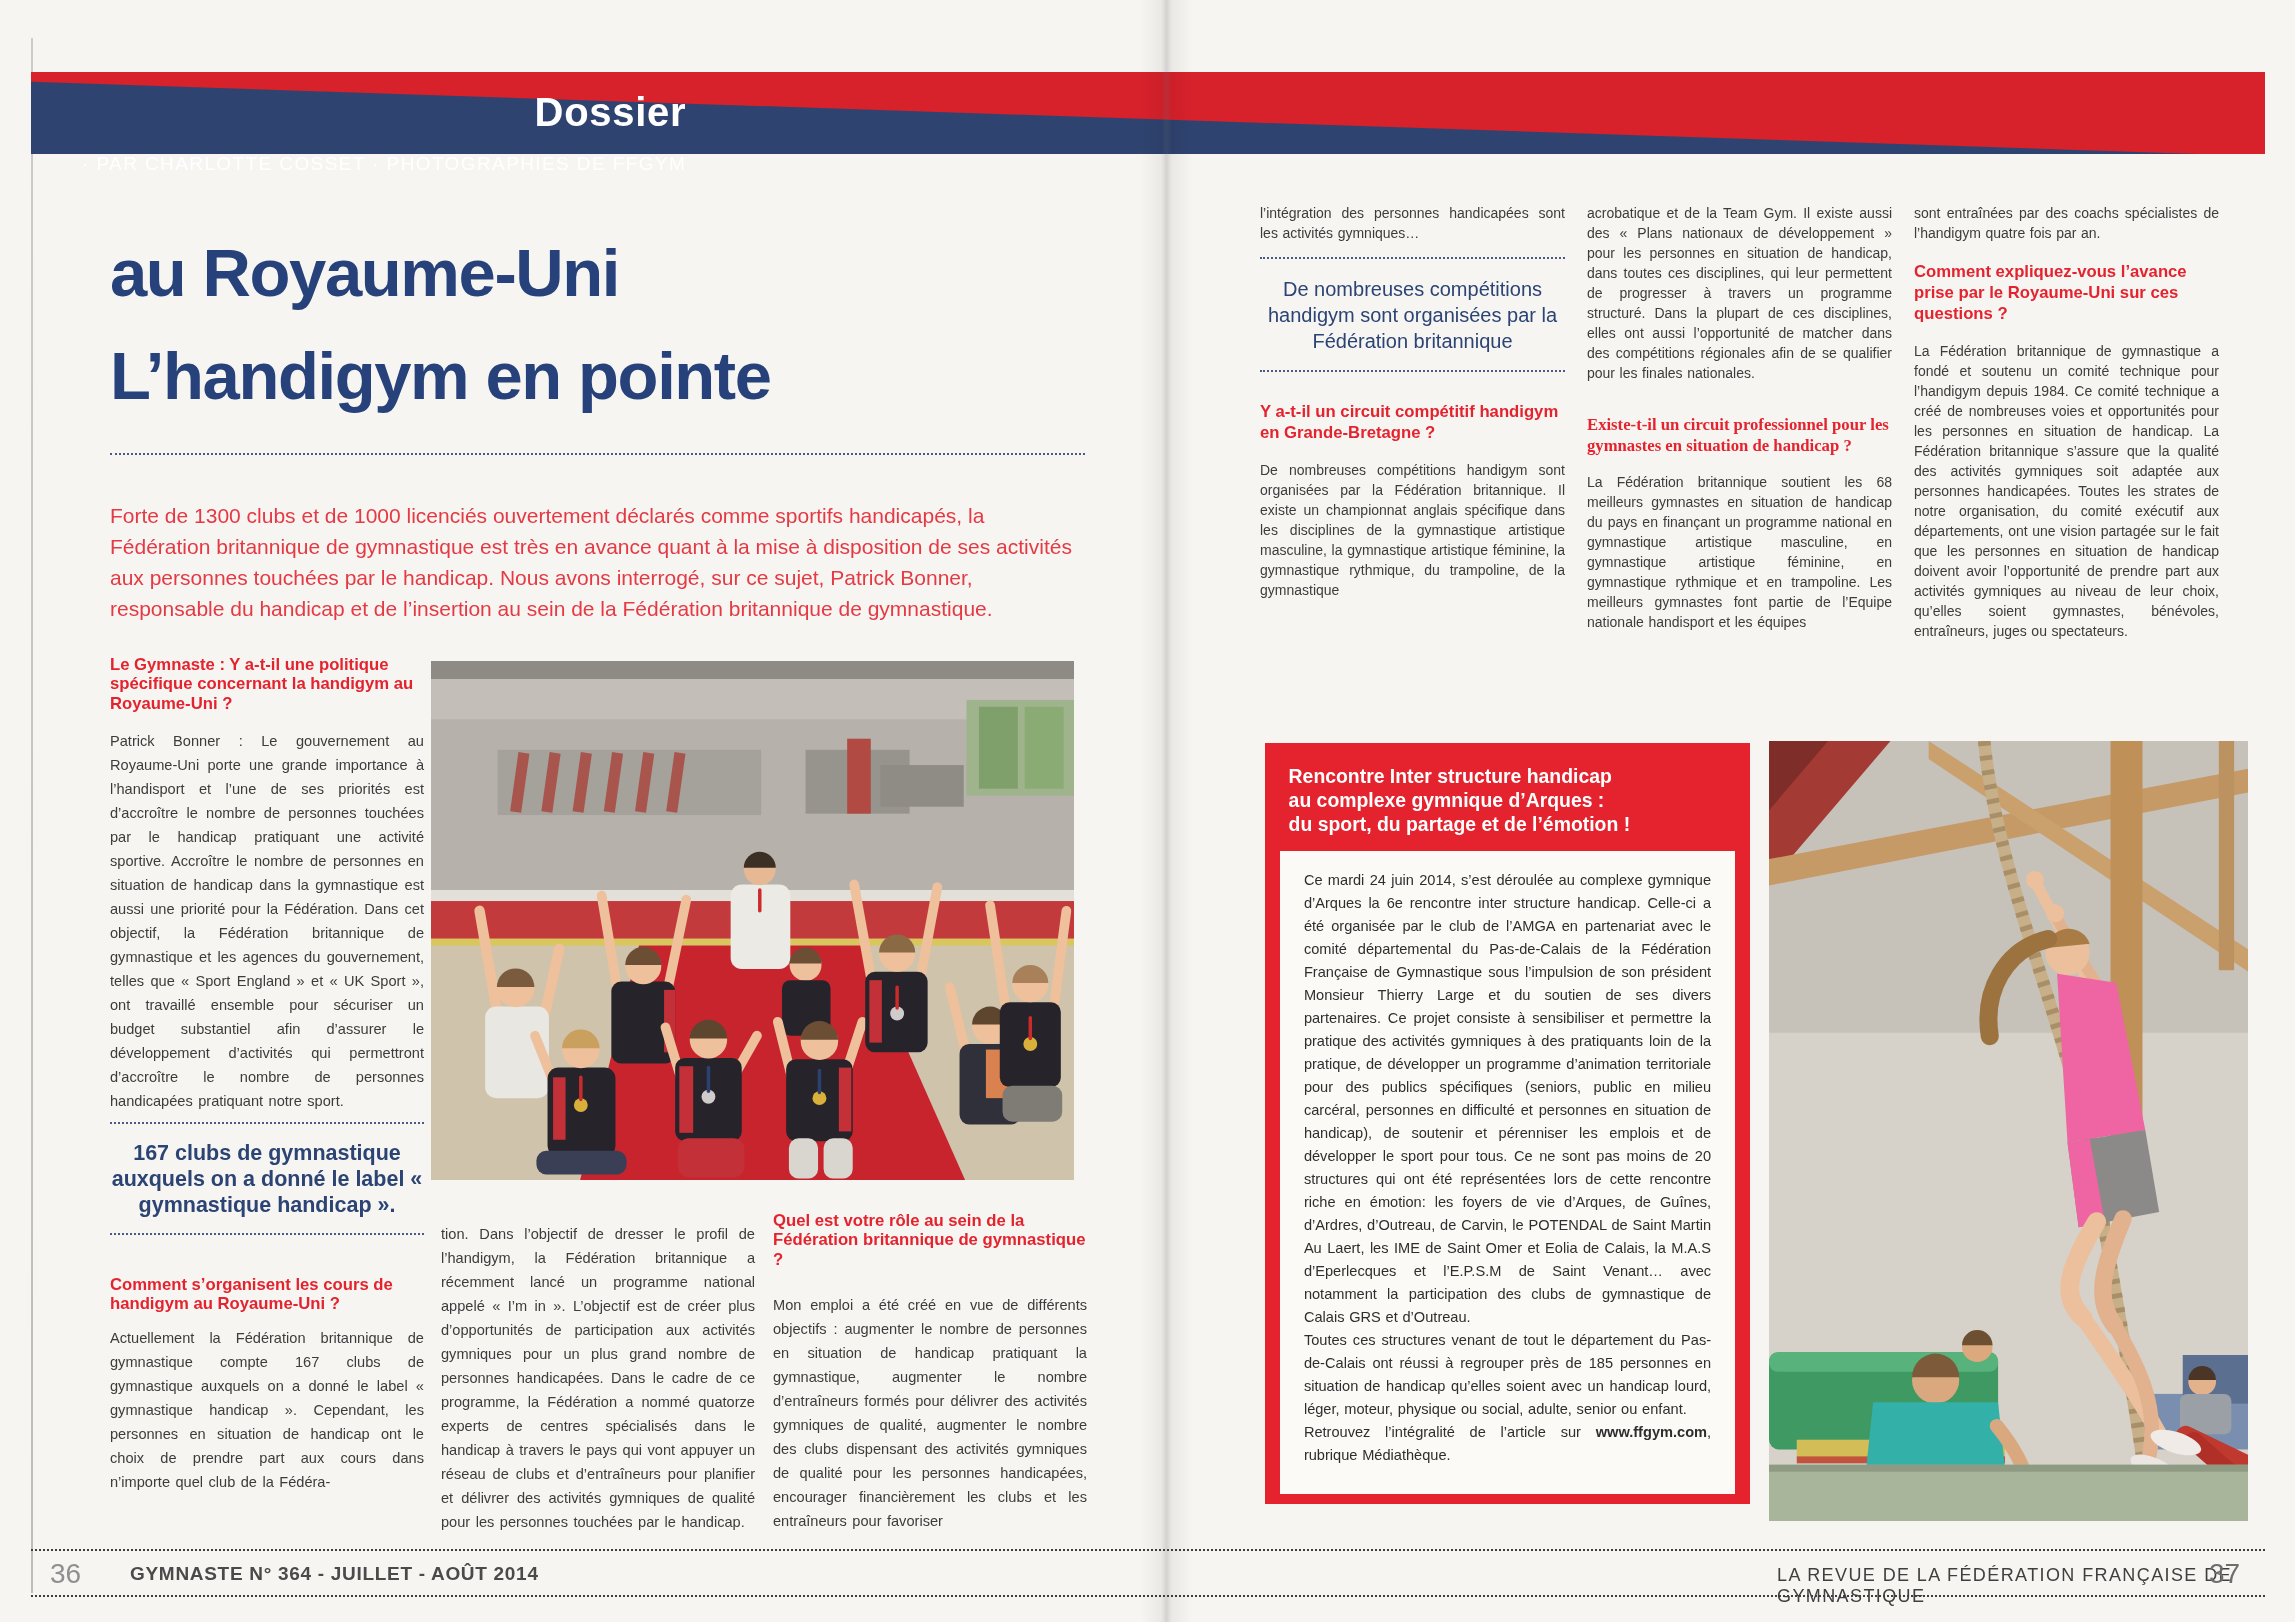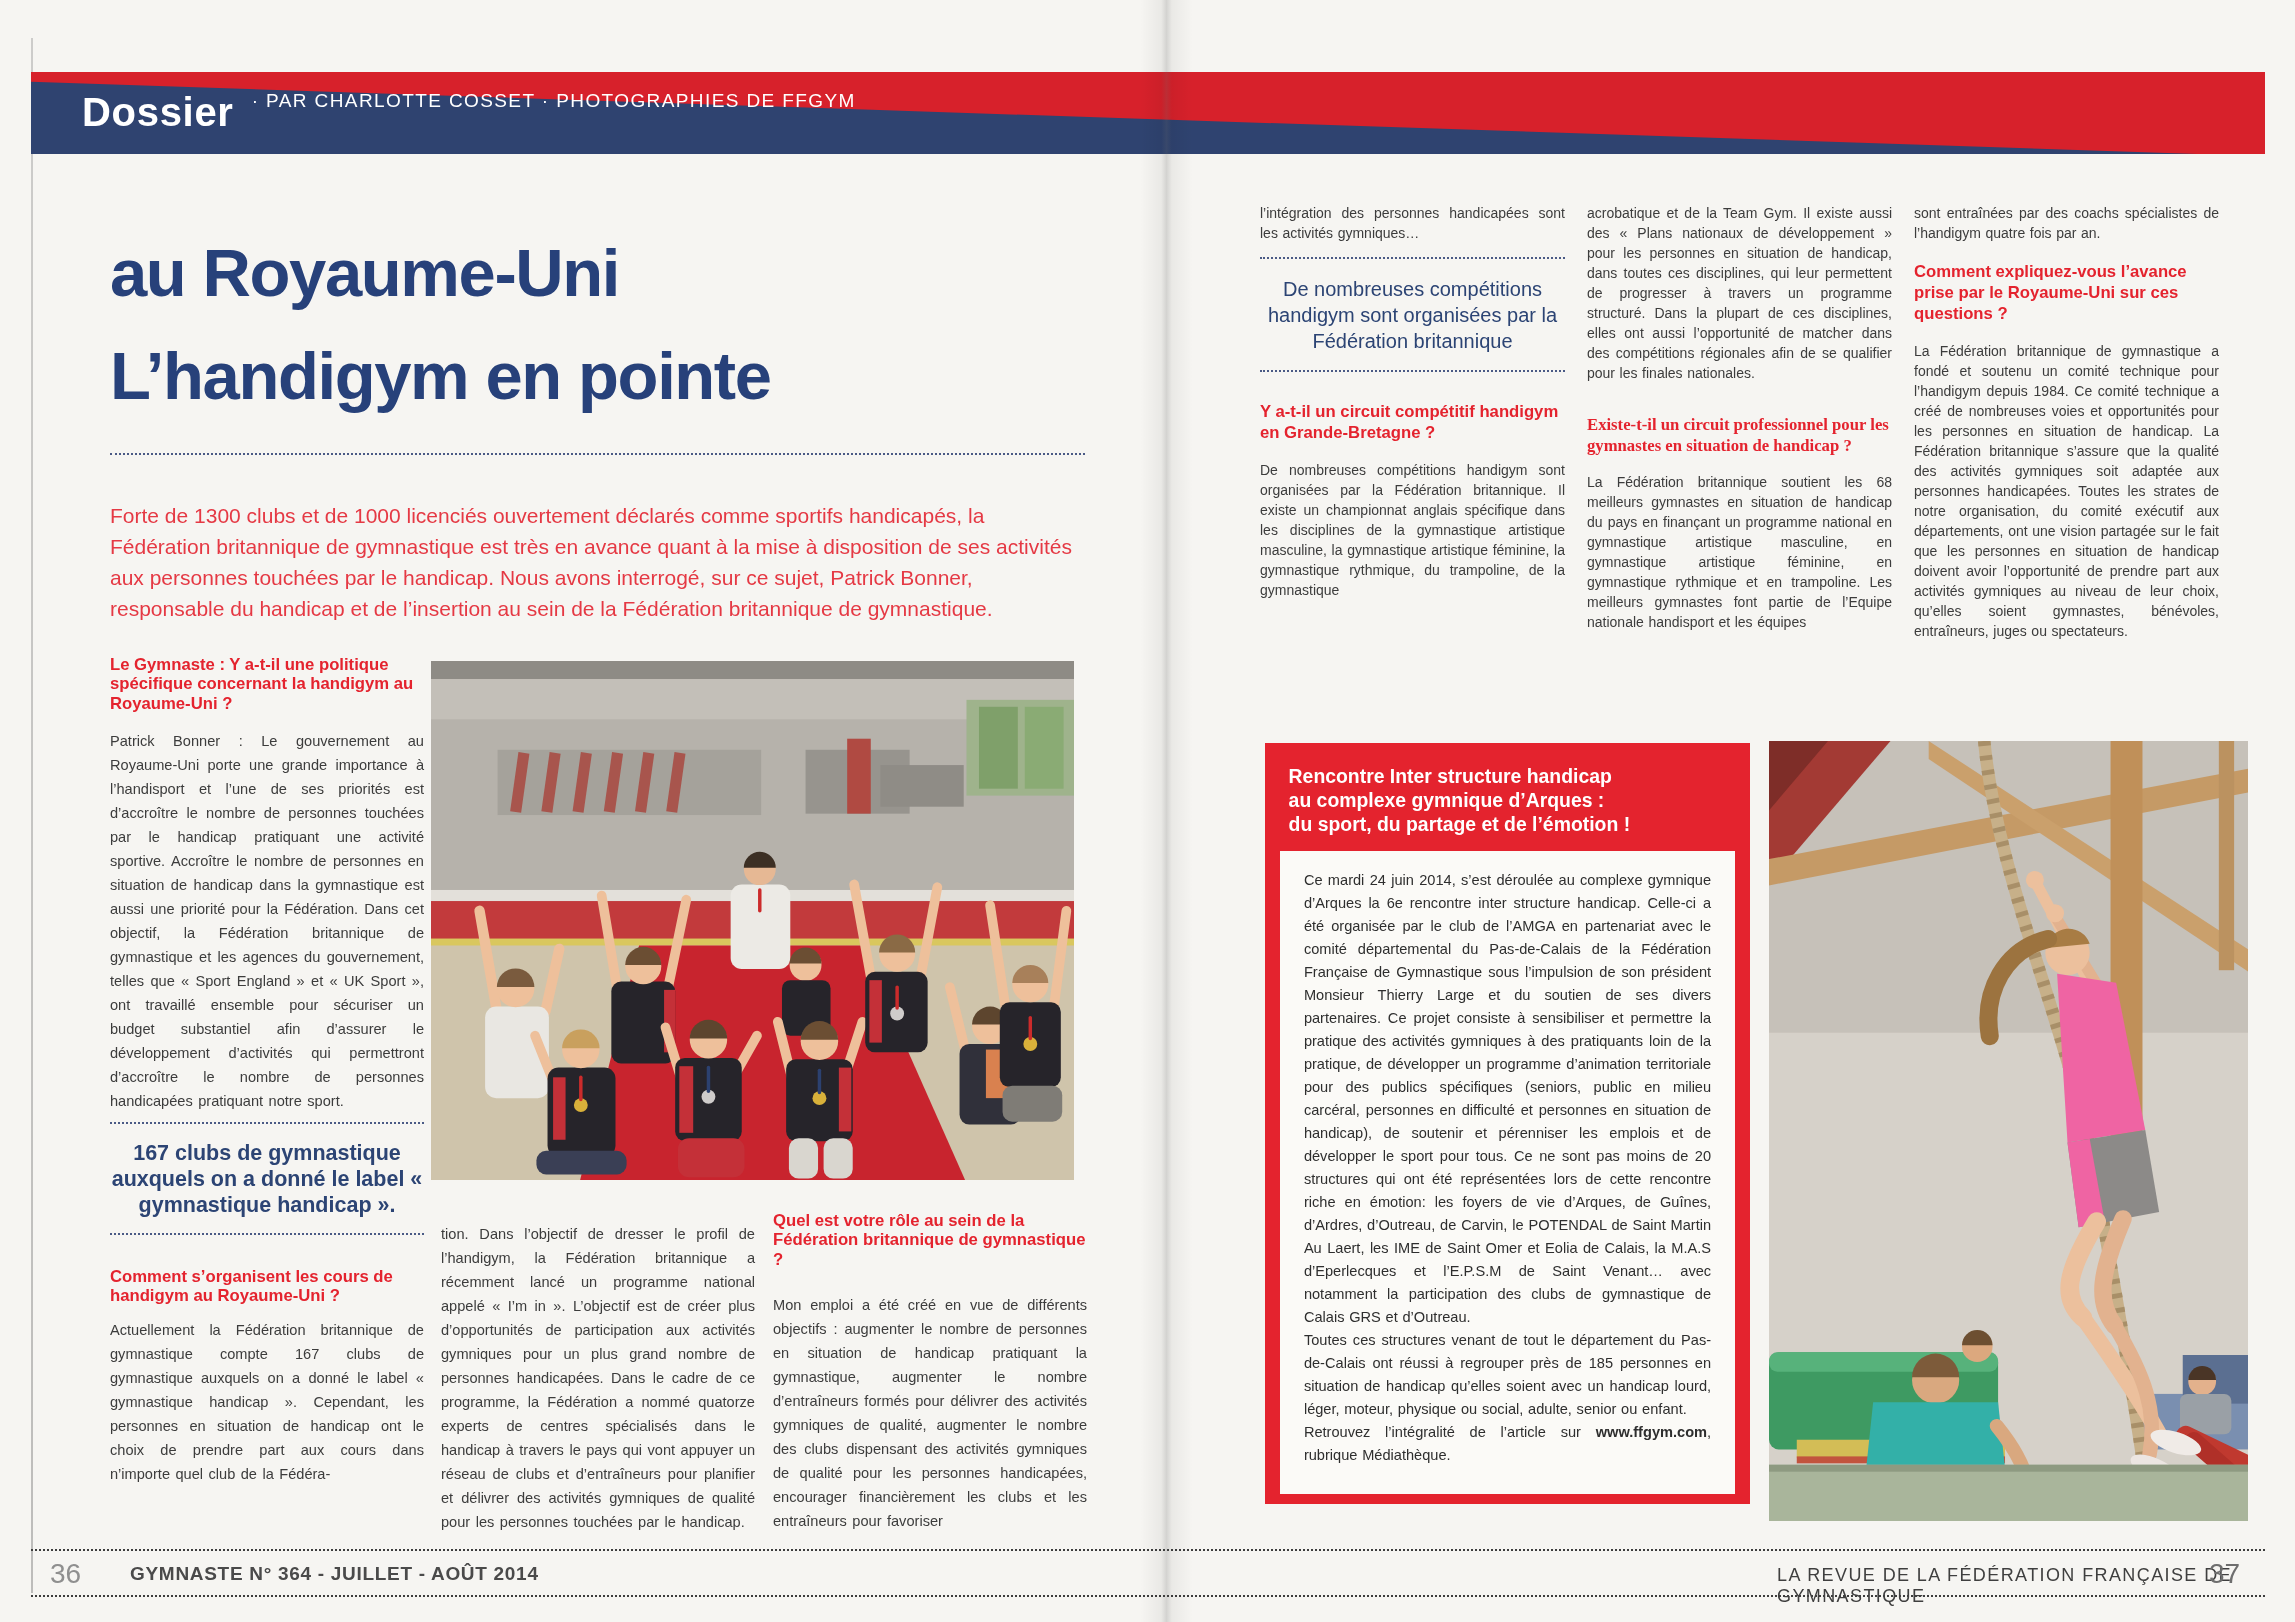--- a/index.html
+++ b/index.html
@@ -10,21 +10,21 @@
     color:#3a3a3a;overflow:hidden;
   }
   .page-edge{position:absolute;left:30.5px;top:38px;width:2.1px;height:1555px;
     background:linear-gradient(#9a9a9a,#777);opacity:.45;}
   .seam{position:absolute;left:1140px;top:0;width:53px;height:100%;z-index:60;pointer-events:none;
     background:linear-gradient(90deg,rgba(0,0,0,0) 0%,rgba(0,0,0,.05) 40%,rgba(90,90,90,.22) 50%,rgba(0,0,0,.05) 60%,rgba(0,0,0,0) 100%);}
 
   
   .banner{position:absolute;left:31px;top:72px;width:2234px;height:82px;}
   .banner svg{position:absolute;inset:0;width:100%;height:100%;}
-  .banner-text{position:absolute;left:51px;top:18px;display:flex;align-items:flex-start;gap:18px;color:#fff;z-index:2;}
+  .banner-text{position:absolute;left:51px;top:18px;display:flex;align-items:flex-end;gap:18px;color:#fff;z-index:2;flex-direction:column;}
   .banner-section{font-size:40px;font-weight:700;letter-spacing:0.7px;}
   .banner-byline{font-size:19px;letter-spacing:1.4px;}
 
   
   .headline{position:absolute;left:110px;top:221px;width:972px;
     font-size:67px;line-height:103px;font-weight:700;color:#27417a;letter-spacing:-1.4px;}
   .rule{position:absolute;border-top:2.8px dotted #4a5a85;}
   .intro{position:absolute;left:110px;top:479px;width:975px;
     font-size:21px;line-height:31px;color:#e53944;}
 
@@ -80,21 +80,21 @@
   <div class="rule" style="left:110px;top:453px;width:975px;"></div>
 
   <p class="intro">Forte de 1300 clubs et de 1000 licenciés ouvertement déclarés comme sportifs handicapés, la Fédération britannique de gymnastique est très en avance quant à la mise à disposition de ses activités aux personnes touchées par le handicap. Nous avons interrogé, sur ce sujet, Patrick Bonner, responsable du handicap et de l’insertion au sein de la Fédération britannique de gymnastique.</p>
 
   <div class="col" style="left:110px;top:655px;width:314px;">
     <h3 class="qhead">Le Gymnaste : Y a-t-il une politique spécifique concernant la handigym au Royaume-Uni ?</h3>
     <p class="body" style="margin-top:15.3px;">Patrick Bonner : Le gouvernement au Royaume-Uni porte une grande importance à l’handisport et l’une de ses priorités est d’accroître le nombre de personnes touchées par le handicap pratiquant une activité sportive. Accroître le nombre de personnes en situation de handicap dans la gymnastique est aussi une priorité pour la Fédération. Dans cet objectif, la Fédération britannique de gymnastique et les agences du gouvernement, telles que « Sport England » et « UK Sport », ont travaillé ensemble pour sécuriser un budget substantiel afin d’assurer le développement d’activités qui permettront d’accroître le nombre de personnes handicapées pratiquant notre sport.</p>
     <div class="dotted" style="margin-top:9.7px;"></div>
     <p class="pull" style="margin-top:15.3px;font-weight:bold;">167 clubs de gymnastique auxquels on a donné le label « gymnastique handicap ».</p>
     <div class="dotted" style="margin-top:15.3px;"></div>
-    <h3 class="qhead" style="margin-top:32px;">Comment s’organisent les cours de handigym au Royaume-Uni ?</h3>
+    <h3 class="qhead" style="margin-top:40px;">Comment s’organisent les cours de handigym au Royaume-Uni ?</h3>
     <p class="body" style="margin-top:12.5px;">Actuellement la Fédération britannique de gymnastique compte 167 clubs de gymnastique auxquels on a donné le label « gymnastique handicap ». Cependant, les personnes en situation de handicap ont le choix de prendre part aux cours dans n’importe quel club de la Fédéra-</p>
   </div>
 
   <div class="photo" style="left:431px;top:661px;width:643px;height:519px;" role="img" aria-label="Groupe d’enfants médaillés, bras levés, assis sur un tapis rouge dans un gymnase">
     <svg viewBox="0 0 927 748" preserveAspectRatio="none">
       <rect width="927" height="748" fill="#cfc4ab"></rect>
       <rect width="927" height="404" fill="#b6b2ab"></rect>
       <rect width="927" height="26" fill="#8e8b85"></rect>
       <rect y="26" width="927" height="58" fill="#c3bfb8"></rect>
       <rect x="772" y="56" width="155" height="138" fill="#9fb38c"></rect>

